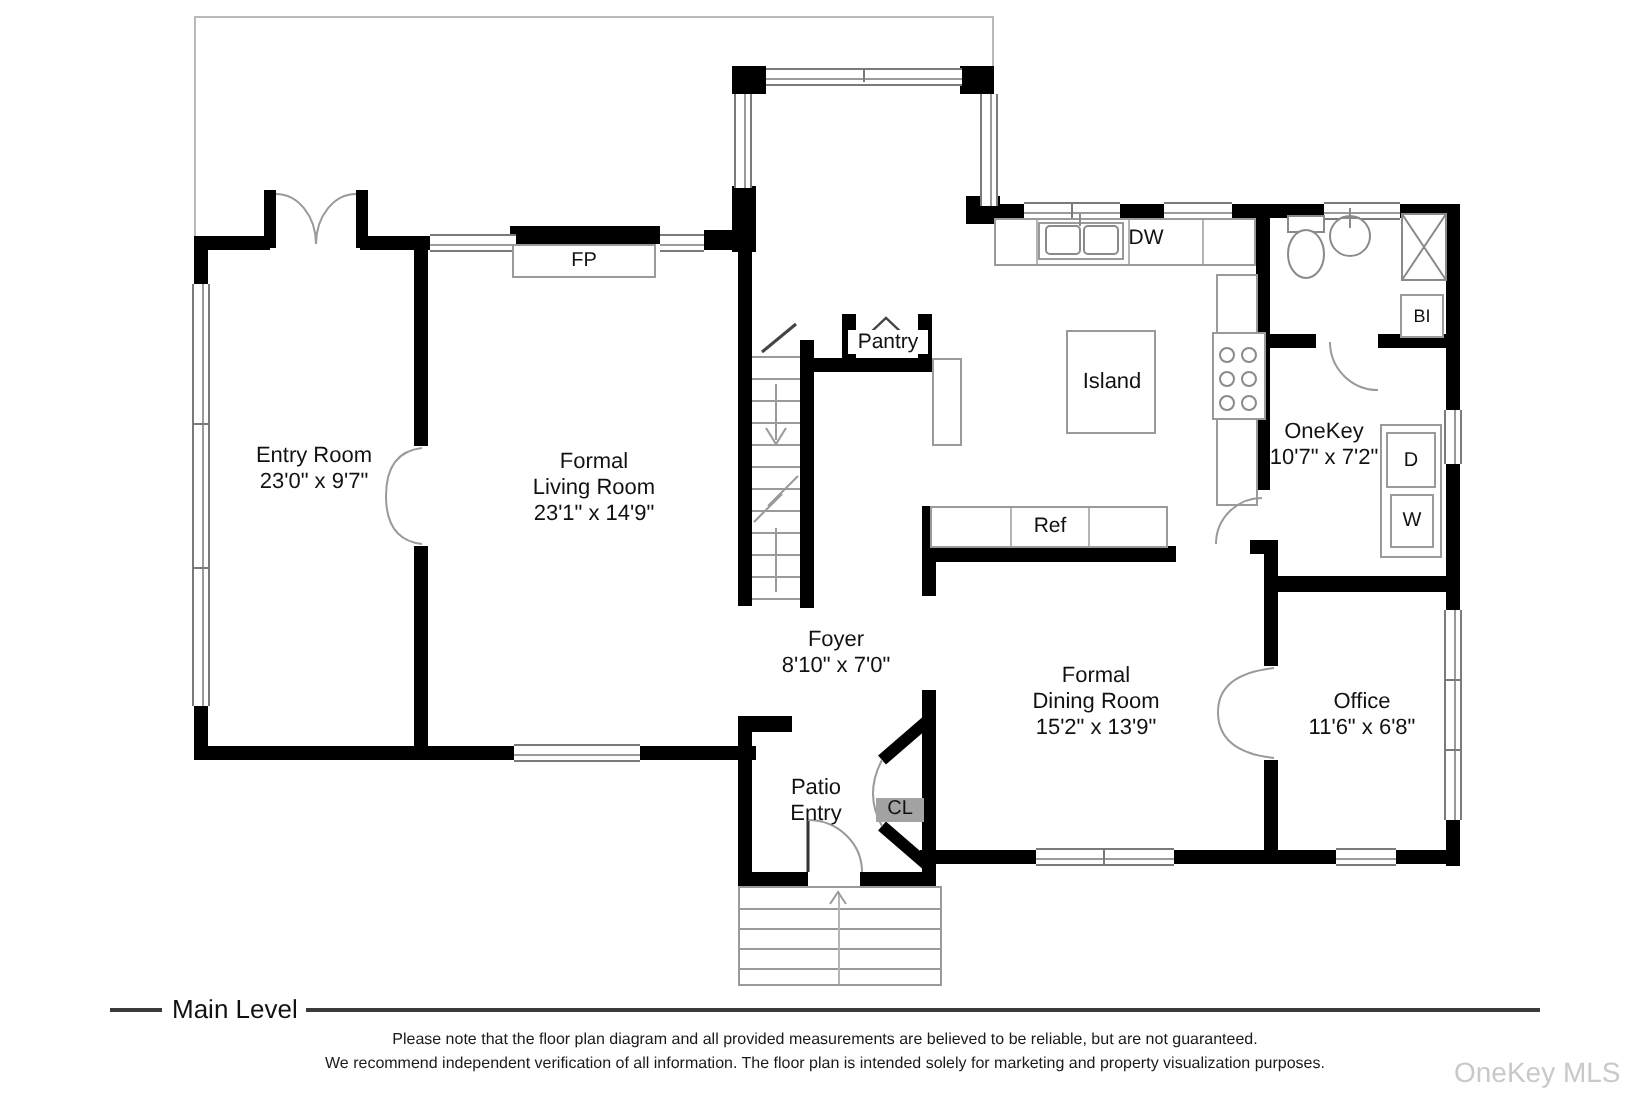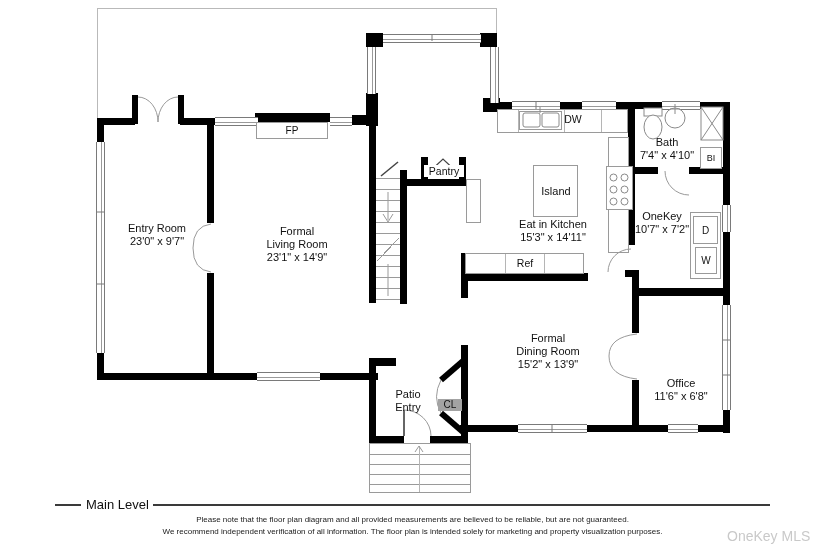--- a/index.html
+++ b/index.html
@@ -186,38 +186,34 @@
 
   <div class="lbl" style="left:97px;top:222px;width:120px;">
     <span>Entry Room</span>
       <span>23'0" x 9'7"</span>
   </div>
   <div class="lbl" style="left:237px;top:225px;width:120px;">
     <span>Formal</span>
       <span>Living Room</span>
       <span>23'1" x 14'9"</span>
   </div>
-  <div class="lbl" style="left:493px;top:218px;width:120px;">
-    <span>Eat in Kitchen</span>
-      <span>15'3" x 14'11"</span>
-  </div>
-  <div class="lbl" style="left:617px;top:136px;width:100px;">
-    <span>Bath</span>
-      <span>7'4" x 4'10"</span>
-  </div>
   <div class="lbl" style="left:612px;top:210px;width:100px;">
     <span>OneKey</span>
       <span>10'7" x 7'2"</span>
+  </div>
+  <div class="lbl" style="left:358px;top:314px;width:120px;">
+    <span>Foyer</span>
+      <span>8'10" x 7'0"</span>
   </div>
   <div class="lbl" style="left:488px;top:332px;width:120px;">
     <span>Formal</span>
       <span>Dining Room</span>
       <span>15'2" x 13'9"</span>
   </div>
-  <div class="lbl" style="left:631px;top:345px;width:100px;margin-top:32px;">
+  <div class="lbl" style="left:631px;top:345px;width:100px;">
     <span>Office</span>
       <span>11'6" x 6'8"</span>
   </div>
   <div class="lbl" style="left:378px;top:388px;width:60px;">
     <span>Patio</span>
       <span>Entry</span>
   </div>
 
   <div class="fix" style="left:277px;top:125px;width:30px;">FP</div>
   <div class="fix" style="left:557px;top:113px;width:32px;font-size:10.5px;">DW</div>

